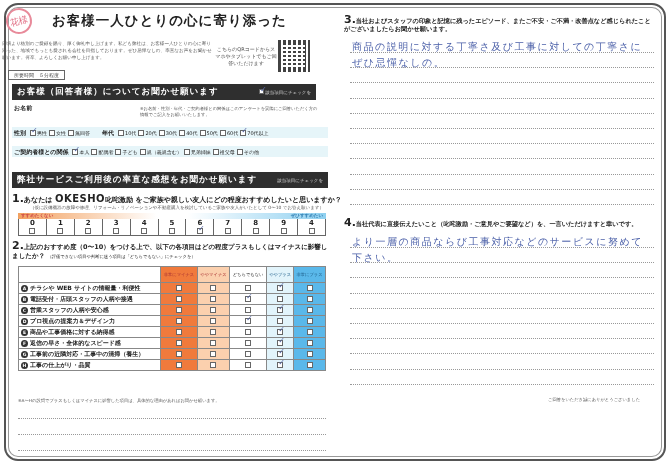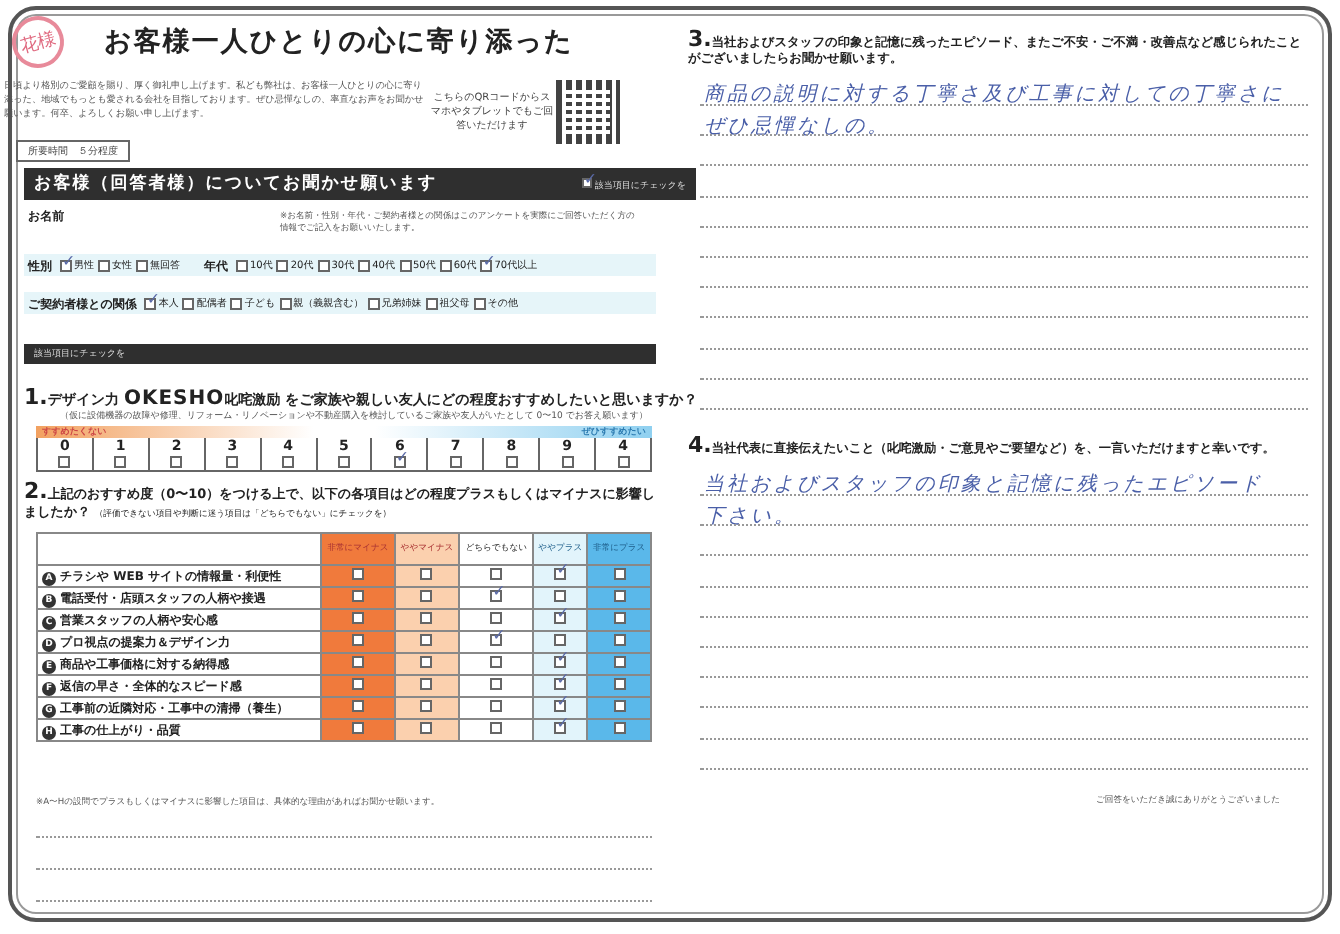--- a/index.html
+++ b/index.html
@@ -8,21 +8,21 @@
 .logo{position:absolute;left:6px;top:8px;width:26px;height:26px;border-radius:50%;border:2px solid #e88a9a;color:#e06a80;font-size:9px;display:flex;align-items:center;justify-content:center;transform:rotate(-15deg)}
 .title{position:absolute;left:52px;top:12px;font-size:13.5px;font-weight:bold;letter-spacing:1px;color:#222}
 .intro{position:absolute;left:2px;top:40px;width:210px;font-size:4.6px;line-height:7px;color:#555}
 .time{position:absolute;left:8px;top:70px;border:1px solid #666;font-size:5px;padding:1px 5px;color:#444}
 .qrtext{position:absolute;left:215px;top:46px;width:62px;font-size:5px;line-height:7px;text-align:center;color:#444}
 .qr{position:absolute;left:278px;top:40px;width:32px;height:32px;background:
 repeating-linear-gradient(90deg,#222 0 3px,#fff 3px 5px),#222;opacity:.85}
 .qr:after{content:"";position:absolute;inset:5px;background:repeating-linear-gradient(0deg,#fff 0 2px,transparent 2px 4px)}
 .bar{background:#2f2f2f;color:#fff;font-size:8.5px;font-weight:bold;padding:2px 5px;display:flex;justify-content:space-between;align-items:center;letter-spacing:1px}
 .bar small{font-size:4.5px;font-weight:normal;color:#ddd;letter-spacing:0}
-.bar1{position:absolute;left:12px;top:84px;width:336px}
+.bar1{position:absolute;left:12px;top:84px;width:304px}
 .bar2{position:absolute;left:12px;top:172px;width:316px}
 .row{position:absolute;left:14px;font-size:6px;font-weight:bold;display:flex;align-items:center;gap:4px}
 .row .opt{font-weight:normal;font-size:5px;display:inline-flex;align-items:center;gap:1px;margin-right:2px}
 .cb{display:inline-block;width:6px;height:6px;border:1px solid #666;background:#fff;position:relative}
 .cb.on:after{content:"✓";position:absolute;left:0px;top:-5px;font-size:8px;color:#5a6aa8}
 .note{position:absolute;left:140px;top:106px;font-size:4.3px;color:#555;line-height:6px;width:180px}
 .band{position:absolute;left:12px;width:316px;height:11px;background:#e6f5f9}
 .q1{position:absolute;left:12px;top:192px;font-size:7px;font-weight:bold}
 .q1 .big{font-size:11px}
 .q1 .brand{font-size:10px;letter-spacing:.5px}
@@ -43,21 +43,21 @@
 table.grid td.lbl{font-weight:bold;padding-left:2px;white-space:nowrap}
 table.grid td.c{text-align:center}
 .c1{background:#f07a3c}.c2{background:#fbd0ae}.c3{background:#fff}.c4{background:#e2f4fb}.c5{background:#5ab8ea}
 th.c1,th.c2{color:#a33}th.c4,th.c5{color:#1e5e8a}
 .badge{display:inline-block;width:7px;height:7px;border-radius:50%;background:#333;color:#fff;font-size:4.5px;text-align:center;line-height:7px;margin-right:2px}
 .remark{position:absolute;left:18px;top:398px;font-size:4.3px;color:#555}
 .dots{border-bottom:1px dotted #999;height:1px}
 .dl{position:absolute;left:18px;width:308px}
 .q{font-size:6.2px;font-weight:bold;line-height:8px;position:absolute;left:344px;width:310px}
 .q .big{font-size:11px}
-.hand{font-family:"DejaVu Serif",serif;color:#4a5fa8;font-size:10px;font-style:italic;position:absolute;left:352px;letter-spacing:1.5px;white-space:nowrap}
+.hand{font-family:"DejaVu Serif",serif;color:#4a5fa8;font-size:10px;position:absolute;left:352px;letter-spacing:1.5px;white-space:nowrap}
 .rl{position:absolute;left:350px;width:304px;border-bottom:1px dotted #999}
 .thanks{position:absolute;left:548px;top:397px;font-size:4.3px;color:#555}
 </style>
 </head>
 <body>
 
 <div class="frame"></div>
 
 <div class="logo">花様</div>
 <div class="title">お客様一人ひとりの心に寄り添った</div>
@@ -135,25 +135,26 @@
       </span><span class="opt">
         <span class="cb"></span>
         <span>祖父母</span>
       </span><span class="opt">
         <span class="cb"></span>
         <span>その他</span>
       </span></span>
 </div>
 
 <div class="bar bar2">
+  <span>弊社サービスご利用後の率直な感想をお聞かせ願います</span>
   <small><span>該当項目にチェックを</span></small>
 </div>
 
 <div class="q1">
-  <span class="big">1.</span><span>デザイン力</span>
+  <span class="big">1.</span><span>あなたは</span>
   <span class="brand">OKESHO</span><span>叱咤激励 をご家族や親しい友人にどの程度おすすめしたいと思いますか？</span>
 </div>
 <div class="q1sub">（仮に設備機器の故障や修理、リフォーム・リノベーションや不動産購入を検討しているご家族や友人がいたとして 0〜10 でお答え願います）</div>
 
 <div class="scale">
   <div class="scalebar">
     <span>すすめたくない</span>
     <span>ぜひすすめたい</span>
   </div>
   <div class="cells" id="scale-cells">
@@ -308,21 +309,21 @@
     <div class="rl" style="top: 143.2px;"></div>
     <div class="rl" style="top: 158.4px;"></div>
     <div class="rl" style="top: 173.6px;"></div>
     <div class="rl" style="top: 188.8px;"></div>
     <div class="rl" style="top: 204px;"></div>
   </div>
 
 <div class="q" style="top:219px">
   <span class="big">4.</span><span>当社代表に直接伝えたいこと（叱咤激励・ご意見やご要望など）を、一言いただけますと幸いです。</span>
 </div>
-<div class="hand" style="top:235px">当社およびスタッフの印象と記憶に残ったエピソード</div>
+<div class="hand" style="top:235px">より一層の商品ならび工事対応などのサービスに努めて</div>
 <div class="hand" style="top:251px">下さい。</div>
 <div id="q4lines">
     <div class="rl" style="top: 247px;"></div>
     <div class="rl" style="top: 262.2px;"></div>
     <div class="rl" style="top: 277.4px;"></div>
     <div class="rl" style="top: 292.6px;"></div>
     <div class="rl" style="top: 307.8px;"></div>
     <div class="rl" style="top: 323px;"></div>
     <div class="rl" style="top: 338.2px;"></div>
     <div class="rl" style="top: 353.4px;"></div>

